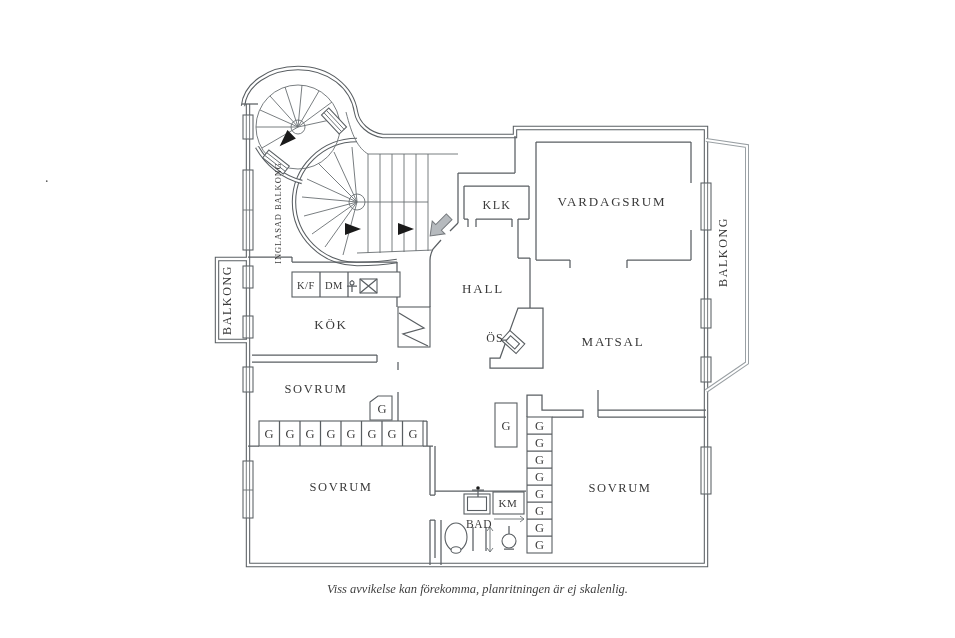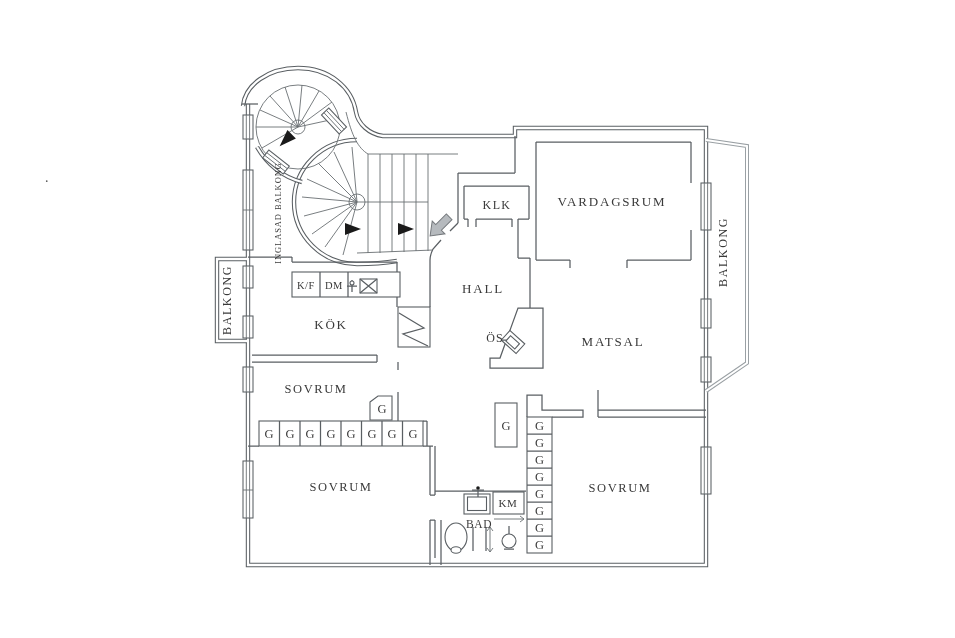--- a/index.html
+++ b/index.html
@@ -273,13 +273,14 @@
     <text class="rm" x="620" y="492">SOVRUM</text>
     <text class="rs" x="479" y="528" style="font-size:11.5px">BAD</text>
     <text class="rs" x="508" y="507">KM</text>
     <text class="rs" x="306" y="289" style="font-size:10.5px">K/F</text>
     <text class="rs" x="334" y="289" style="font-size:10.5px">DM</text>
     <text class="vt" transform="translate(231,300) rotate(-90)">BALKONG</text>
     <text class="vt" transform="translate(727,252) rotate(-90)">BALKONG</text>
     <text class="vts" transform="translate(281,213) rotate(-90)">INGLASAD BALKONG</text>
   </svg>
 
+  <div class="caption">Viss avvikelse kan förekomma, planritningen är ej skalenlig.</div>
 </div>
 
 </body></html>

